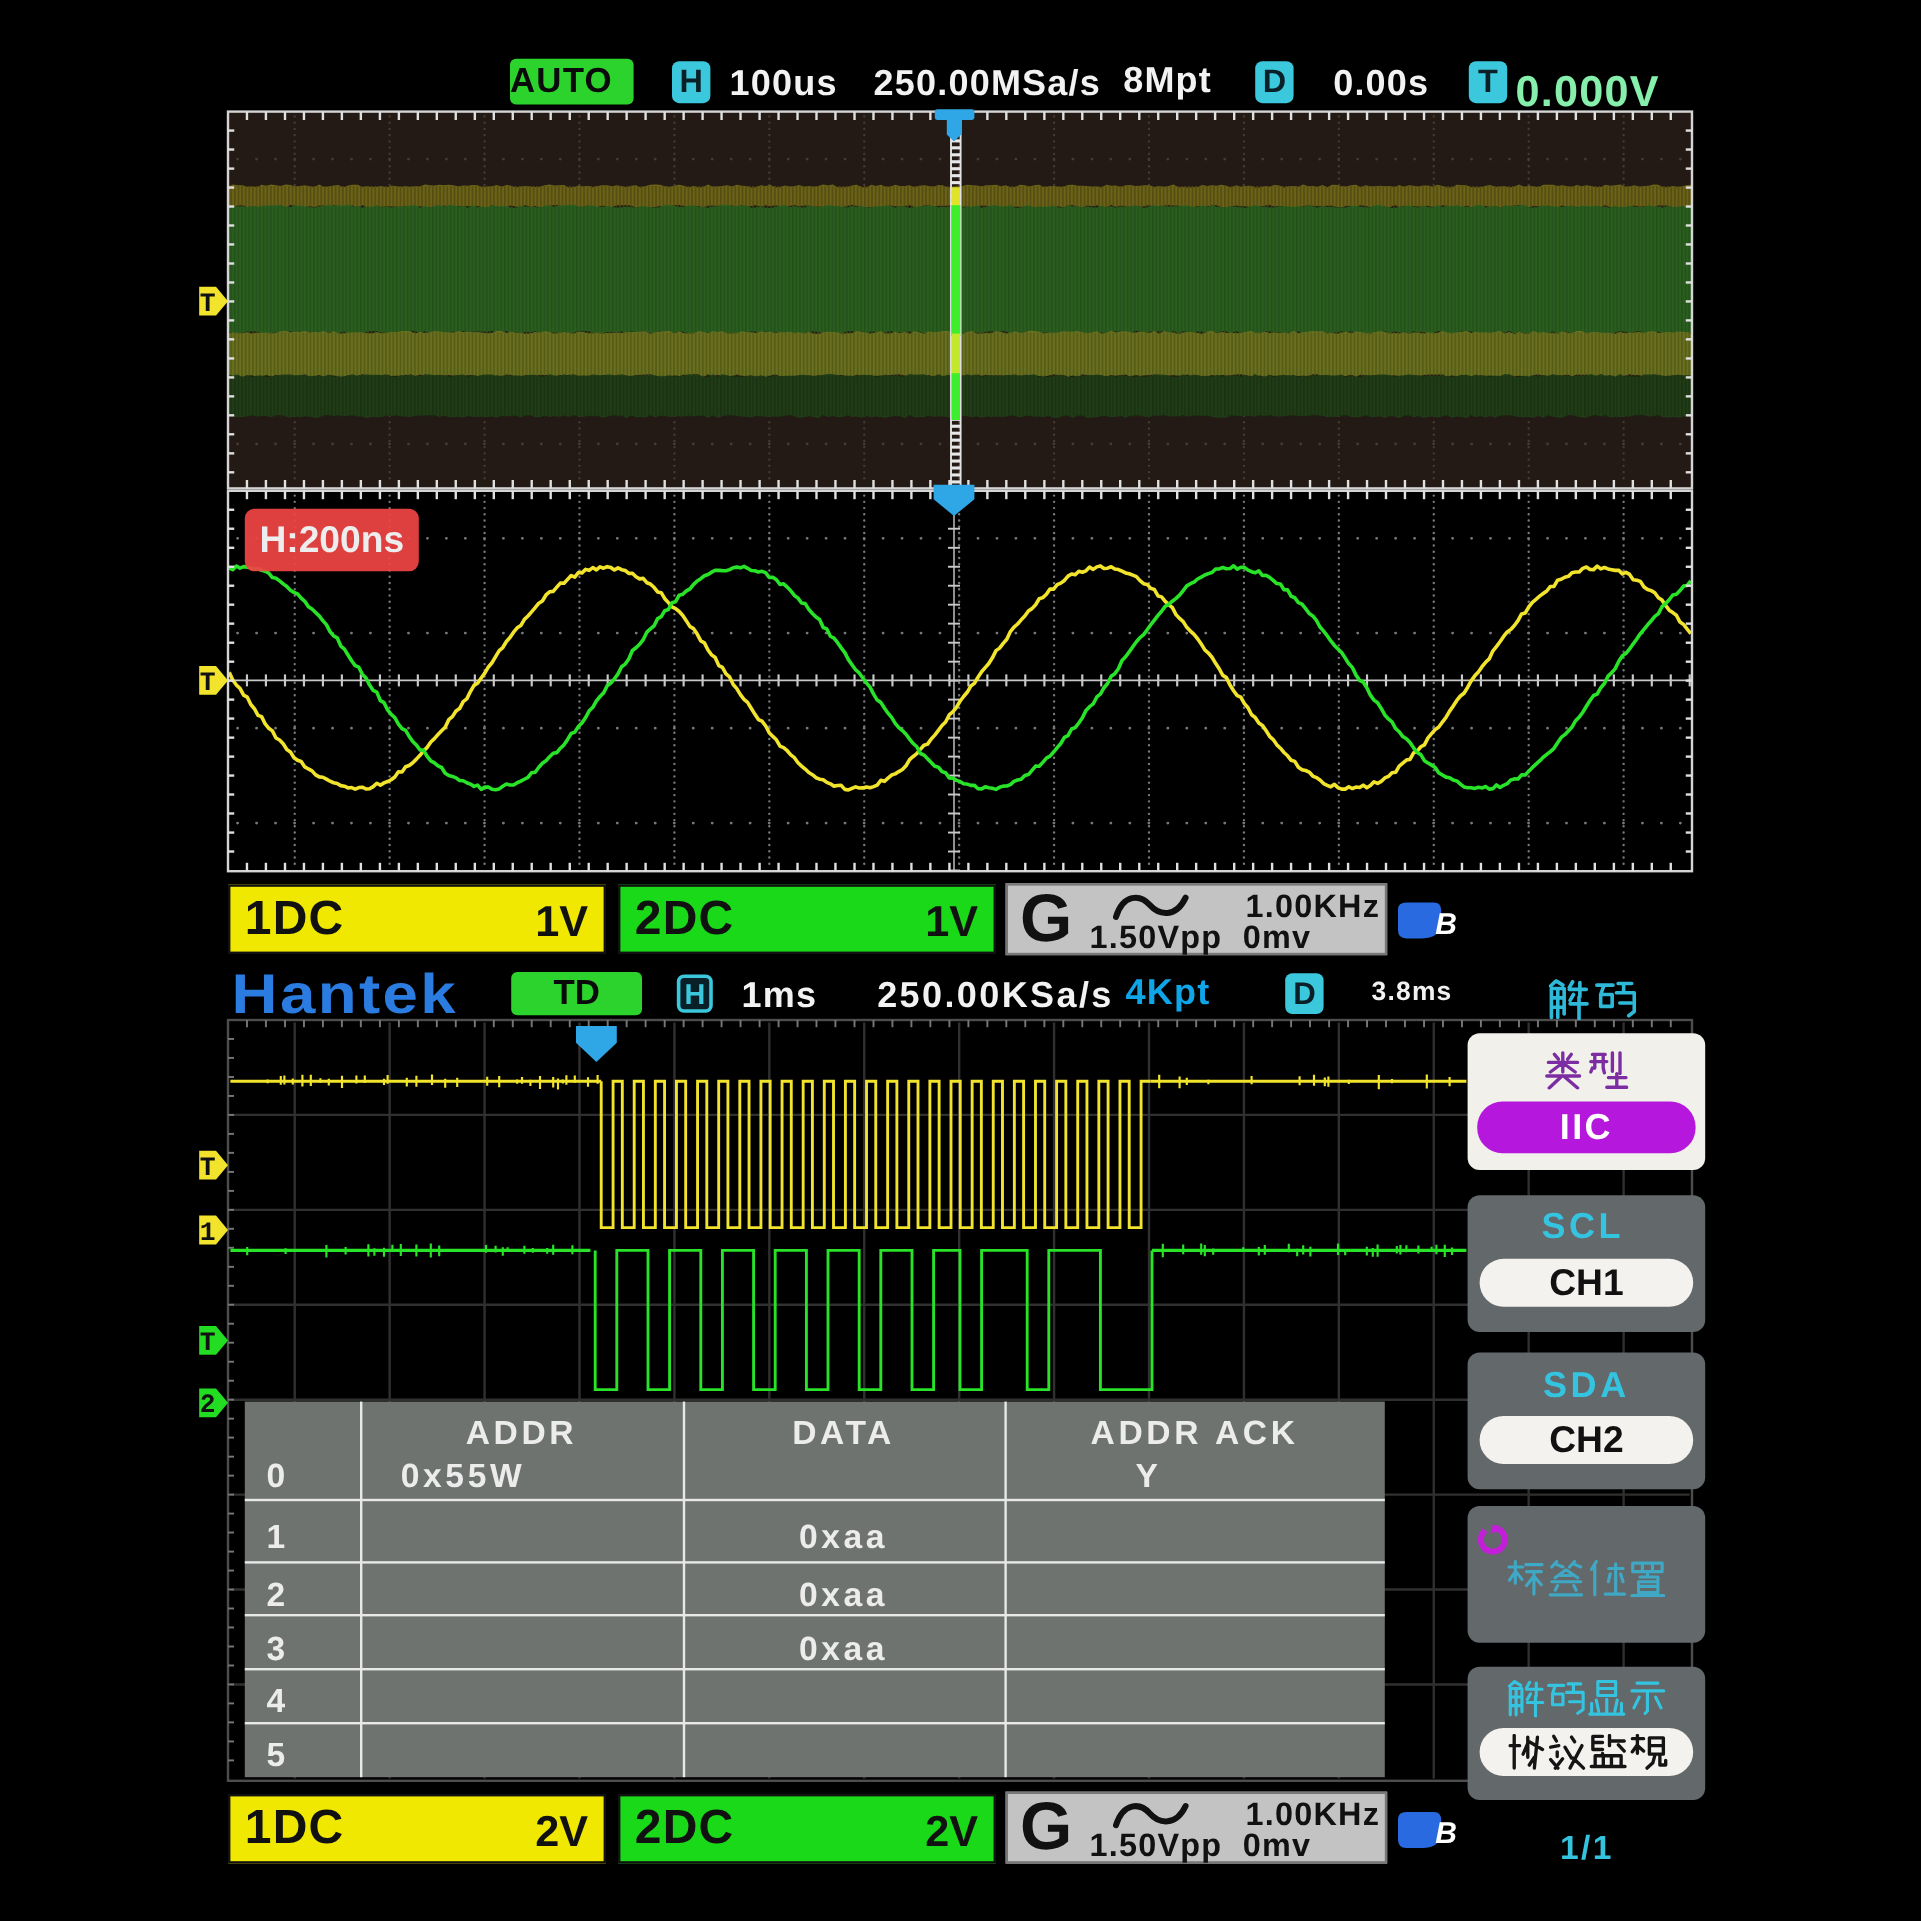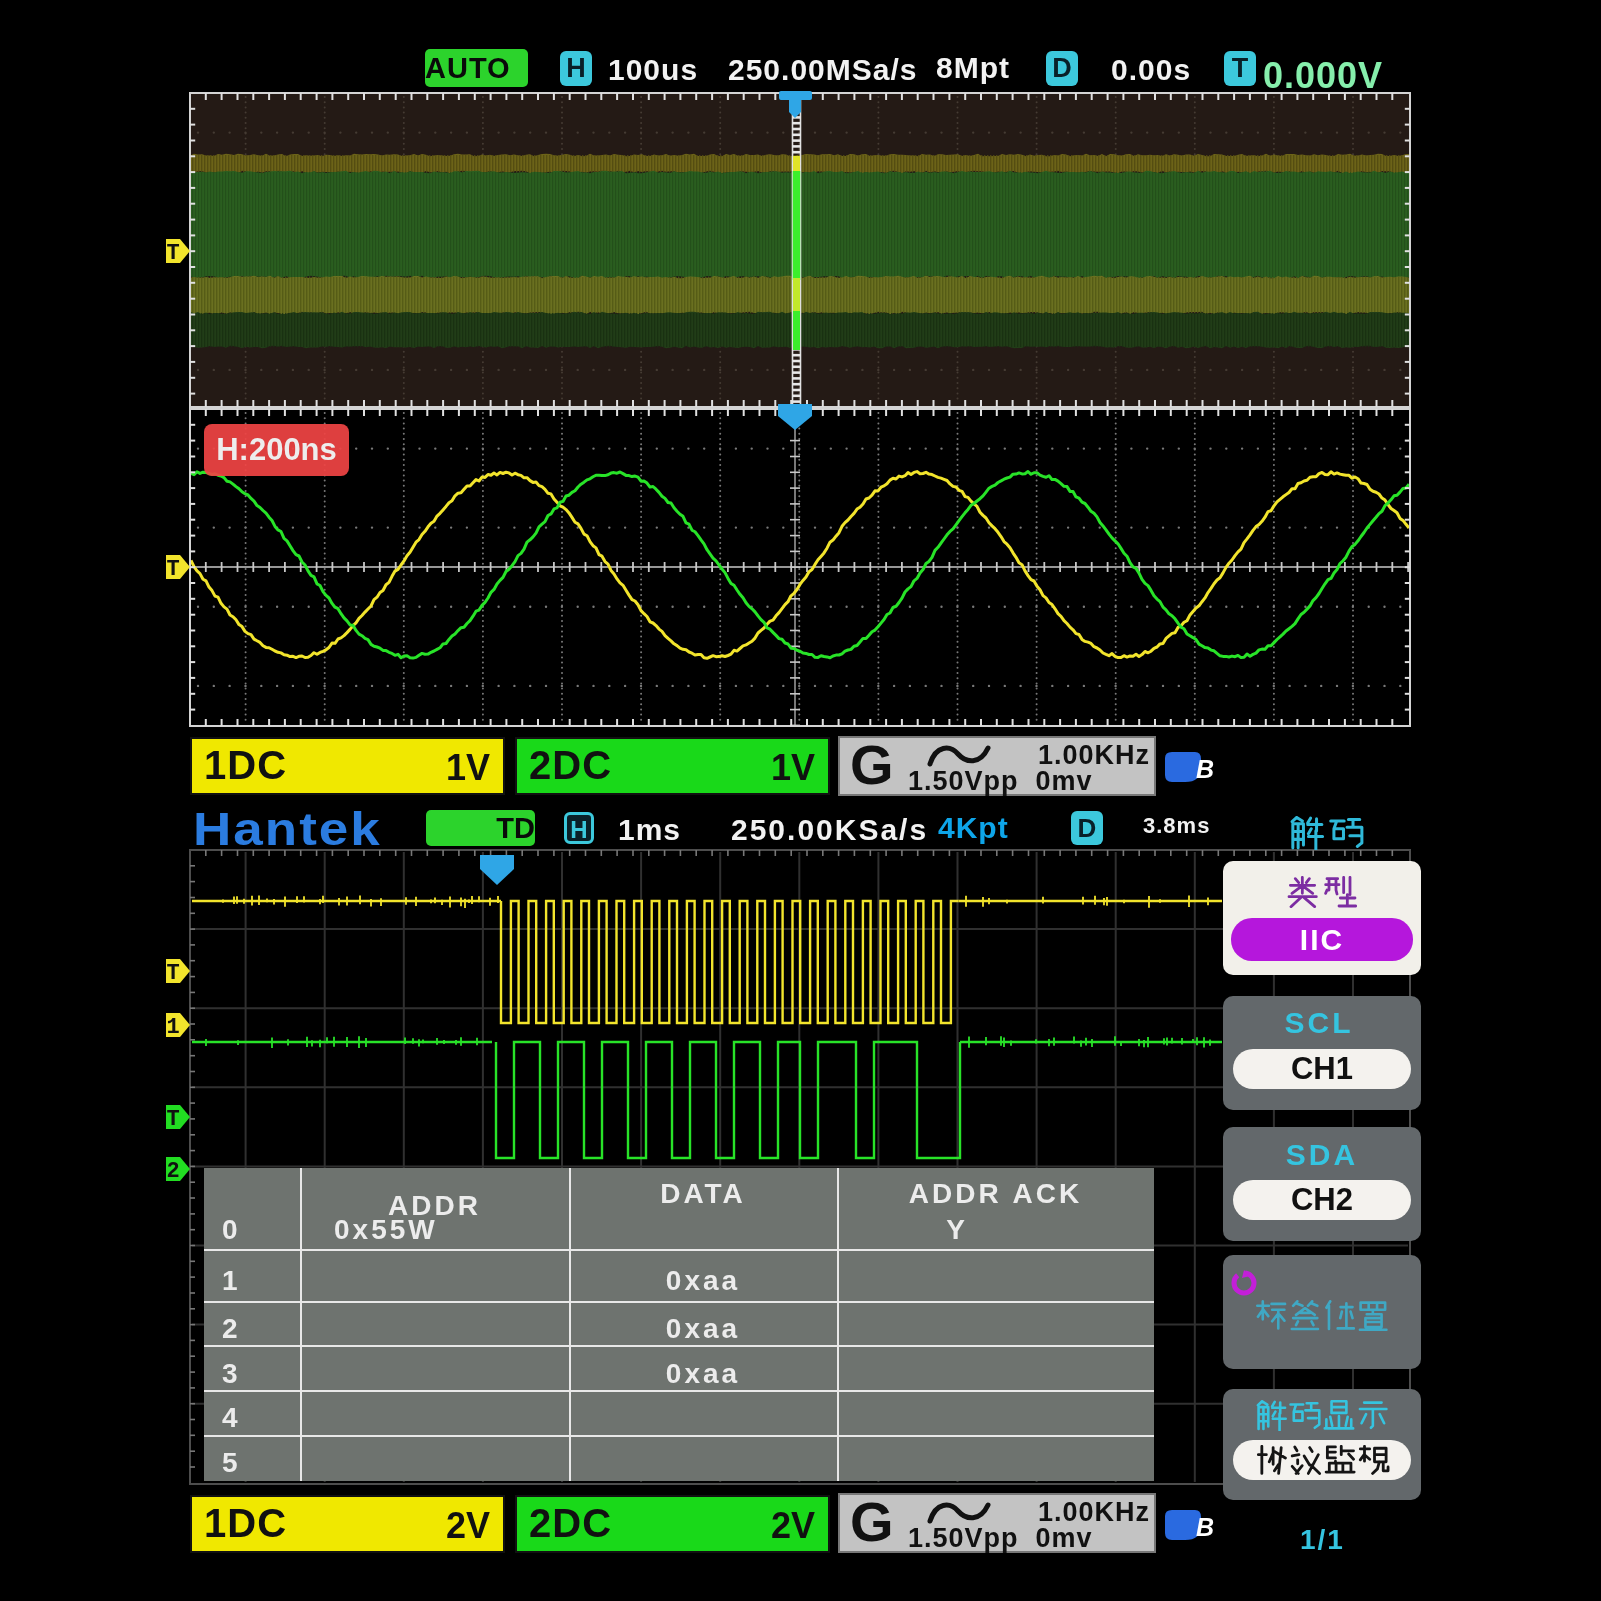--- a/index.html
+++ b/index.html
@@ -768,41 +768,41 @@
 <svg style="position:absolute;left:926px;top:743px" width="84" height="26" viewBox="0 0 84 26">
     <path d="M4,21 C10,2 24,2 32,11 C40,20 54,22 62,5" stroke="#111" stroke-width="5" fill="none" stroke-linecap="round"></path>
   </svg>
 <div style="position:absolute;left:1038px;top:740px;font-weight:bold;font-size:27px;color:#111;letter-spacing:1px">1.00KHz</div>
 <div style="position:absolute;left:908px;top:766px;font-weight:bold;font-size:27px;color:#111;letter-spacing:1px">1.50Vpp&nbsp;&nbsp;0mv</div>
 <svg style="position:absolute;left:1163px;top:750px" width="52" height="34" viewBox="0 0 52 34">
     <path d="M2,8 Q2,2 9,2 L32,2 Q38,2 38,9 L38,18 Q38,32 22,32 L9,32 Q2,32 2,25 Z" fill="#2a6ae0"></path>
     <text x="33" y="28" font-size="25" font-weight="bold" font-style="italic" fill="#fff" font-family="Liberation Sans, sans-serif">B</text>
   </svg>
 <div style="position:absolute;left:193px;top:798px;font-weight:bold;font-size:53px;color:#2b7ce0;letter-spacing:2px;transform:scaleY(0.88)">Hantek</div>
-<div style="position:absolute;left:426px;top:810px;width:109px;height:36px;background:#2cd32c;border-radius:5px;font-weight:bold;font-size:29px;color:#0a0a0a;text-align:right;line-height:36px">TD</div>
+<div style="position:absolute;left:426px;top:810px;width:109px;height:36px;background:#2cd32c;border-radius:5px;font-weight:bold;font-size:29px;color:#0a0a0a;text-align:center;line-height:36px">TD</div>
 <div style="position:absolute;left:564px;top:812px;width:30px;height:32px;background:#0a2028;border:3px solid #3cc8dc;border-radius:6px;font-weight:bold;font-size:24px;color:#3cc8dc;text-align:center;line-height:30px">H</div>
 <div style="position:absolute;left:618px;top:813px;font-weight:bold;color:#f2f2f2;font-size:30px;letter-spacing:1px">1ms</div>
 <div style="position:absolute;left:731px;top:813px;font-weight:bold;color:#f2f2f2;font-size:30px;letter-spacing:2px">250.00KSa/s</div>
 <div style="position:absolute;left:938px;top:811px;font-weight:bold;color:#0ea5e9;font-size:30px;letter-spacing:1px">4Kpt</div>
 <div style="position:absolute;left:1071px;top:811px;width:32px;height:34px;background:#3cc8dc;border-radius:6px;font-weight:bold;font-size:26px;color:#092028;text-align:center;line-height:34px">D</div>
 <div style="position:absolute;left:1143px;top:813px;font-weight:bold;color:#f2f2f2;font-size:22px;letter-spacing:1px">3.8ms</div>
 <svg style="position:absolute;left:1290px;top:816px" width="74" height="34" viewBox="0 0 209 96">
     <path d="M19,4L6,16 M19,4L35,14 M8,22L8,90 M8,22L38,22 M38,22L38,82 M23,22L23,90 M8,44L38,44 M8,66L38,66 M58,6L50,20 M50,24L90,24 M75,8L75,42 M52,58L92,58 M73,42L73,94 M60,36L52,50" stroke="#2fb9d9" stroke-width="8.5" fill="none" stroke-linecap="round"></path>
     <path d="M115,14L153,14 M132,14L124,36 M124,36L151,36 M151,36L151,64 M124,36L124,64 M124,64L151,64 M165,10L197,10 M178,10L178,32 M161,32L203,32 M203,32L203,76 M203,76L190,86 M169,56L196,56" stroke="#2fb9d9" stroke-width="8.5" fill="none" stroke-linecap="round"></path>
   </svg>
 <div style="position:absolute;left:204px;top:1168px;width:950px;height:313px;background:#6e736f"></div>
 <div style="position:absolute;left:300px;top:1168px;width:2px;height:313px;background:#e8e8e8"></div>
 <div style="position:absolute;left:569px;top:1168px;width:2px;height:313px;background:#e8e8e8"></div>
 <div style="position:absolute;left:837px;top:1168px;width:2px;height:313px;background:#e8e8e8"></div>
 <div style="position:absolute;left:204px;top:1249px;width:950px;height:2px;background:#e8e8e8"></div>
 <div style="position:absolute;left:204px;top:1301px;width:950px;height:2px;background:#e8e8e8"></div>
 <div style="position:absolute;left:204px;top:1345px;width:950px;height:2px;background:#e8e8e8"></div>
 <div style="position:absolute;left:204px;top:1390px;width:950px;height:2px;background:#e8e8e8"></div>
 <div style="position:absolute;left:204px;top:1435px;width:950px;height:2px;background:#e8e8e8"></div>
-<div style="position:absolute;left:300px;top:1178px;width:269px;text-align:center;font-weight:bold;font-size:28px;color:#ececec;letter-spacing:3px;margin-top:12px;">ADDR</div>
+<div style="position:absolute;left:300px;top:1178px;width:269px;text-align:center;font-weight:bold;font-size:28px;color:#ececec;letter-spacing:3px;">ADDR</div>
 <div style="position:absolute;left:569px;top:1178px;width:268px;text-align:center;font-weight:bold;font-size:28px;color:#ececec;letter-spacing:3px;">DATA</div>
 <div style="position:absolute;left:837px;top:1178px;width:317px;text-align:center;font-weight:bold;font-size:28px;color:#ececec;letter-spacing:3px;">ADDR&nbsp;ACK</div>
 <div style="position:absolute;left:222px;top:1214px;font-weight:bold;font-size:28px;color:#ececec;letter-spacing:3px;">0</div>
 <div style="position:absolute;left:334px;top:1214px;font-weight:bold;font-size:28px;color:#ececec;letter-spacing:3px;">0x55W</div>
 <div style="position:absolute;left:837px;top:1214px;width:240px;text-align:center;font-weight:bold;font-size:28px;color:#ececec;letter-spacing:3px;">Y</div>
 <div style="position:absolute;left:222px;top:1265px;font-weight:bold;font-size:28px;color:#ececec;letter-spacing:3px;">1</div>
 <div style="position:absolute;left:569px;top:1265px;width:268px;text-align:center;font-weight:bold;font-size:28px;color:#ececec;letter-spacing:3px;">0xaa</div>
 <div style="position:absolute;left:222px;top:1313px;font-weight:bold;font-size:28px;color:#ececec;letter-spacing:3px;">2</div>
 <div style="position:absolute;left:569px;top:1313px;width:268px;text-align:center;font-weight:bold;font-size:28px;color:#ececec;letter-spacing:3px;">0xaa</div>
 <div style="position:absolute;left:222px;top:1358px;font-weight:bold;font-size:28px;color:#ececec;letter-spacing:3px;">3</div>

